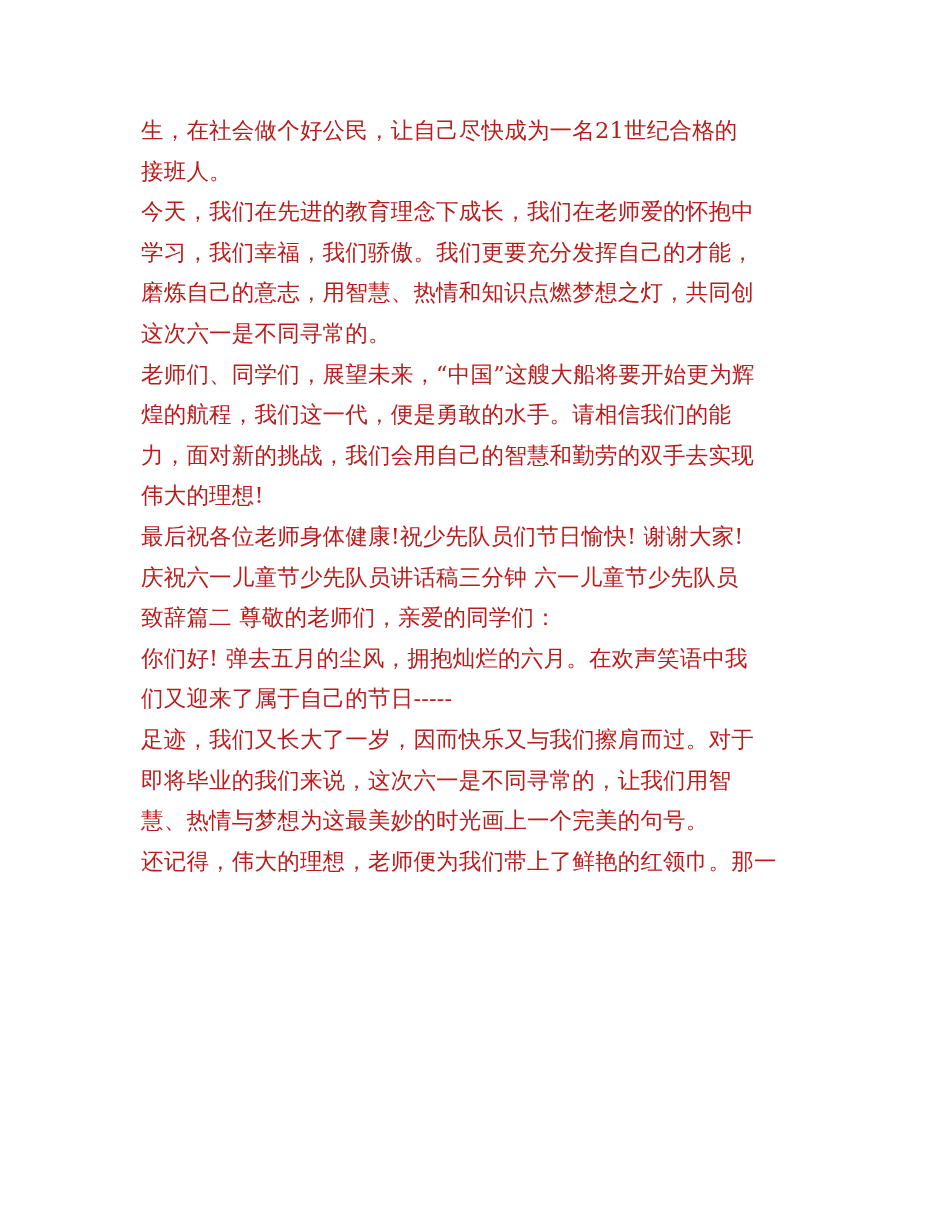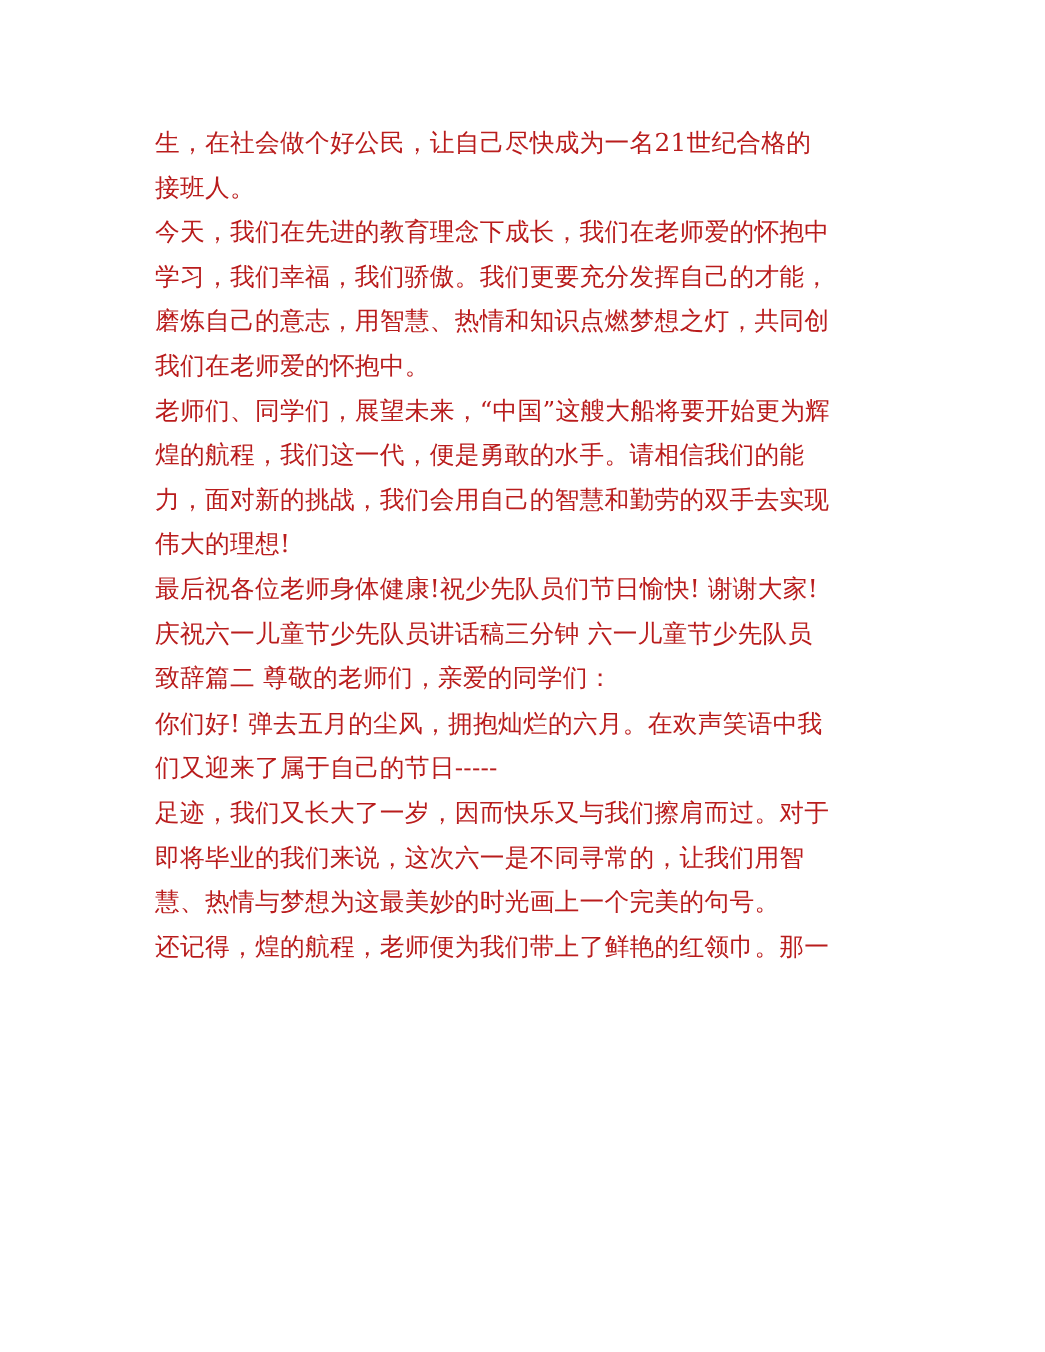--- a/index.html
+++ b/index.html
@@ -19,28 +19,28 @@
 </head>
 <body>
 
 <div class="page">
   <div class="text-block">
     <div class="line">生，在社会做个好公民，让自己尽快成为一名21世纪合格的</div>
     <div class="line">接班人。</div>
     <div class="line">今天，我们在先进的教育理念下成长，我们在老师爱的怀抱中</div>
     <div class="line">学习，我们幸福，我们骄傲。我们更要充分发挥自己的才能，</div>
     <div class="line">磨炼自己的意志，用智慧、热情和知识点燃梦想之灯，共同创</div>
-    <div class="line">我们在老师爱的怀抱中。</div>
+    <div class="line">这次六一是不同寻常的。</div>
     <div class="line">老师们、同学们，展望未来，“中国”这艘大船将要开始更为辉</div>
     <div class="line">煌的航程，我们这一代，便是勇敢的水手。请相信我们的能</div>
     <div class="line">力，面对新的挑战，我们会用自己的智慧和勤劳的双手去实现</div>
     <div class="line">伟大的理想!</div>
     <div class="line">最后祝各位老师身体健康!祝少先队员们节日愉快! 谢谢大家!</div>
     <div class="line">庆祝六一儿童节少先队员讲话稿三分钟 六一儿童节少先队员</div>
     <div class="line">致辞篇二 尊敬的老师们，亲爱的同学们：</div>
     <div class="line">你们好! 弹去五月的尘风，拥抱灿烂的六月。在欢声笑语中我</div>
     <div class="line">们又迎来了属于自己的节日-----</div>
     <div class="line">足迹，我们又长大了一岁，因而快乐又与我们擦肩而过。对于</div>
     <div class="line">即将毕业的我们来说，这次六一是不同寻常的，让我们用智</div>
     <div class="line">慧、热情与梦想为这最美妙的时光画上一个完美的句号。</div>
-    <div class="line">还记得，煌的航程，老师便为我们带上了鲜艳的红领巾。那一</div>
+    <div class="line">还记得，伟大的理想，老师便为我们带上了鲜艳的红领巾。那一</div>
   </div>
 </div>
 
 </body></html>

